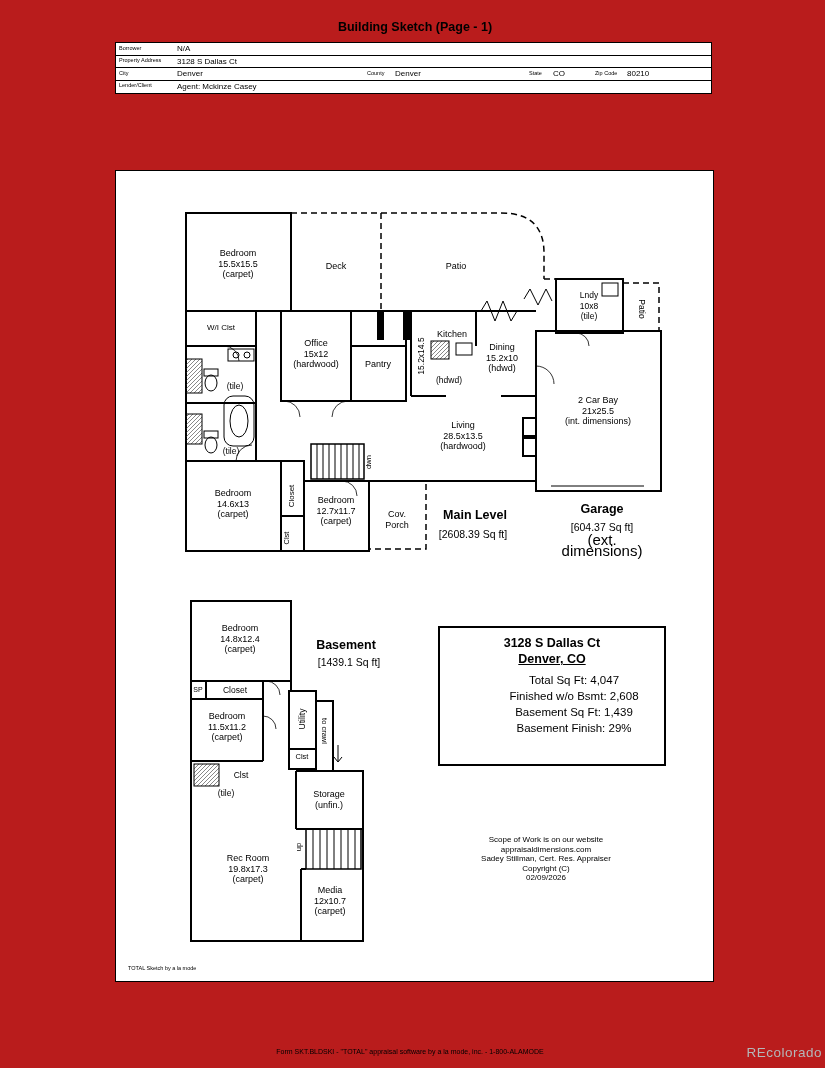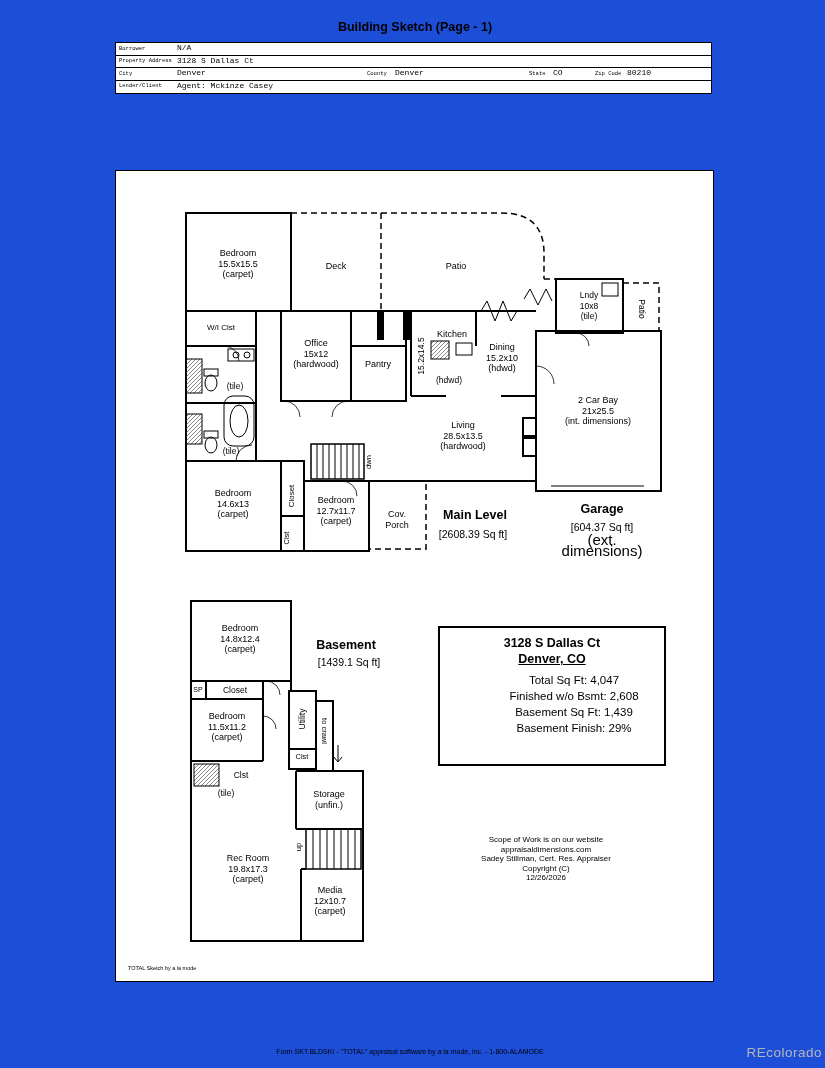--- a/index.html
+++ b/index.html
@@ -1,21 +1,21 @@
 <!DOCTYPE html>
 <html><head>
 <meta charset="utf-8">
 <style>
   html,body{margin:0;padding:0;background:#ffffff;}
   body{width:825px;height:1068px;position:relative;font-family:"Liberation Sans",sans-serif;color:#000;overflow:hidden;}
-  .page{position:absolute;inset:0;background:#1d4ed8;}
+  .page{position:absolute;inset:0;background:#b91c1c;}
   .title{position:absolute;left:415px;top:20px;transform:translateX(-50%);font-size:12.5px;font-weight:bold;white-space:nowrap;}
   
   .info{position:absolute;left:115px;top:42px;width:597px;border:1px solid #000;background:#fff;box-sizing:border-box;}
-  .irow{display:flex;height:12.5px;border-bottom:1px solid #000;padding:0 3px;box-sizing:border-box;font-family:Liberation Mono, monospace;}
+  .irow{display:flex;align-items:center;height:12.5px;border-bottom:1px solid #000;padding:0 3px;box-sizing:border-box;}
   .irow:last-child{border-bottom:none;}
   .ilabel{font-size:5.5px;flex:0 0 auto;align-self:flex-start;padding-top:1.5px;}
   .lab1{width:58px;}
   .ival{font-size:8px;white-space:nowrap;}
   .w190{width:190px;} .w28{width:28px;} .w134{width:134px;} .w24{width:24px;} .w42{width:42px;} .w32{width:32px;}
   
   .sketch{position:absolute;left:115px;top:170px;width:597px;height:810px;border:1px solid #000;box-sizing:content-box;background:#fff;}
   .sketch svg{position:absolute;left:0;top:0;}
   .lbl{position:absolute;transform:translate(-50%,-50%);font-size:9px;line-height:10.5px;text-align:center;white-space:pre-line;}
   .rot{transform:translate(-50%,-50%) rotate(-90deg);}
@@ -276,19 +276,19 @@
       <div class="sum-line">Total Sq Ft: 4,047</div>
       <div class="sum-line">Finished w/o Bsmt: 2,608</div>
       <div class="sum-line">Basement Sq Ft: 1,439</div>
       <div class="sum-line">Basement Finish: 29%</div>
     </div>
 
     <div class="scope">Scope of Work is on our website
 appraisaldimensions.com
 Sadey Stillman, Cert. Res. Appraiser
 Copyright (C)
-12/26/2026</div>
+02/09/2026</div>
     <div class="credit">TOTAL Sketch by a la mode</div>
   </div>
 
   <div class="footer">Form SKT.BLDSKI - "TOTAL" appraisal software by a la mode, inc. - 1-800-ALAMODE</div>
   <div class="watermark">REcolorado</div>
 </div>
 
 </body></html>

